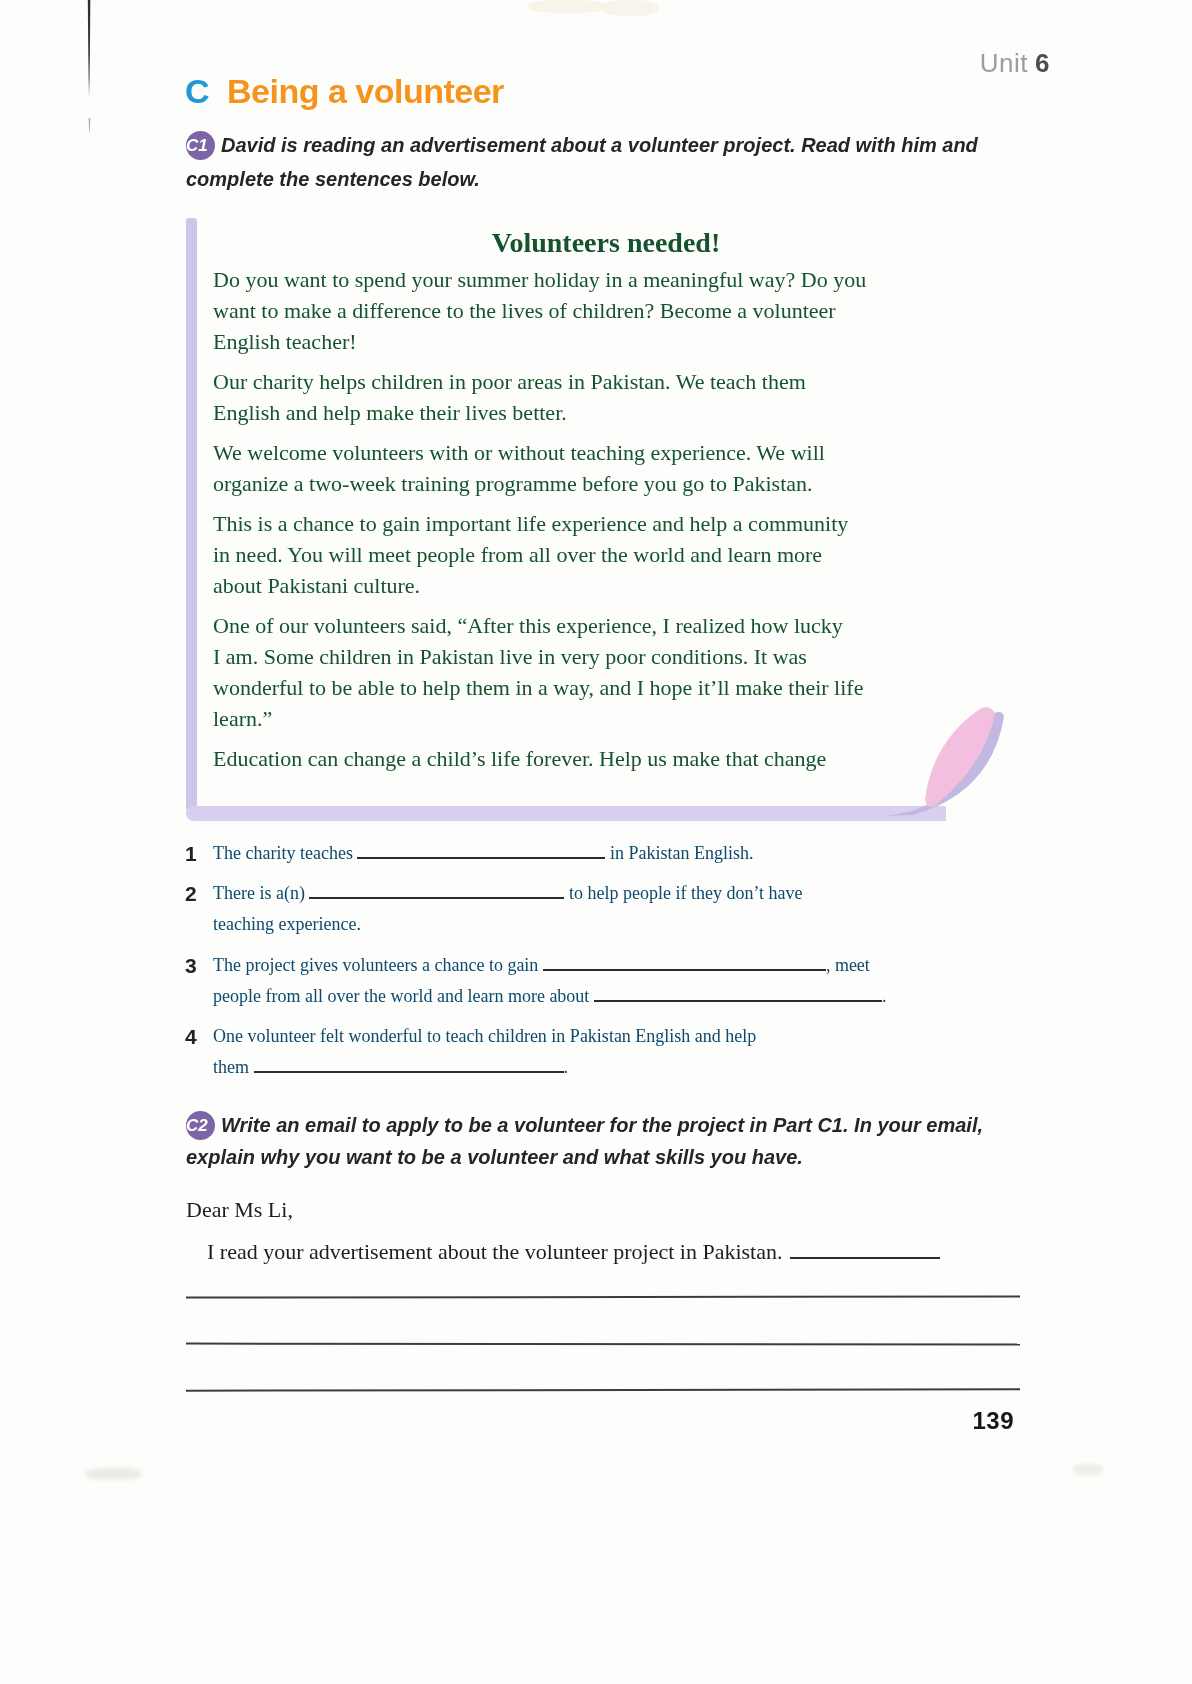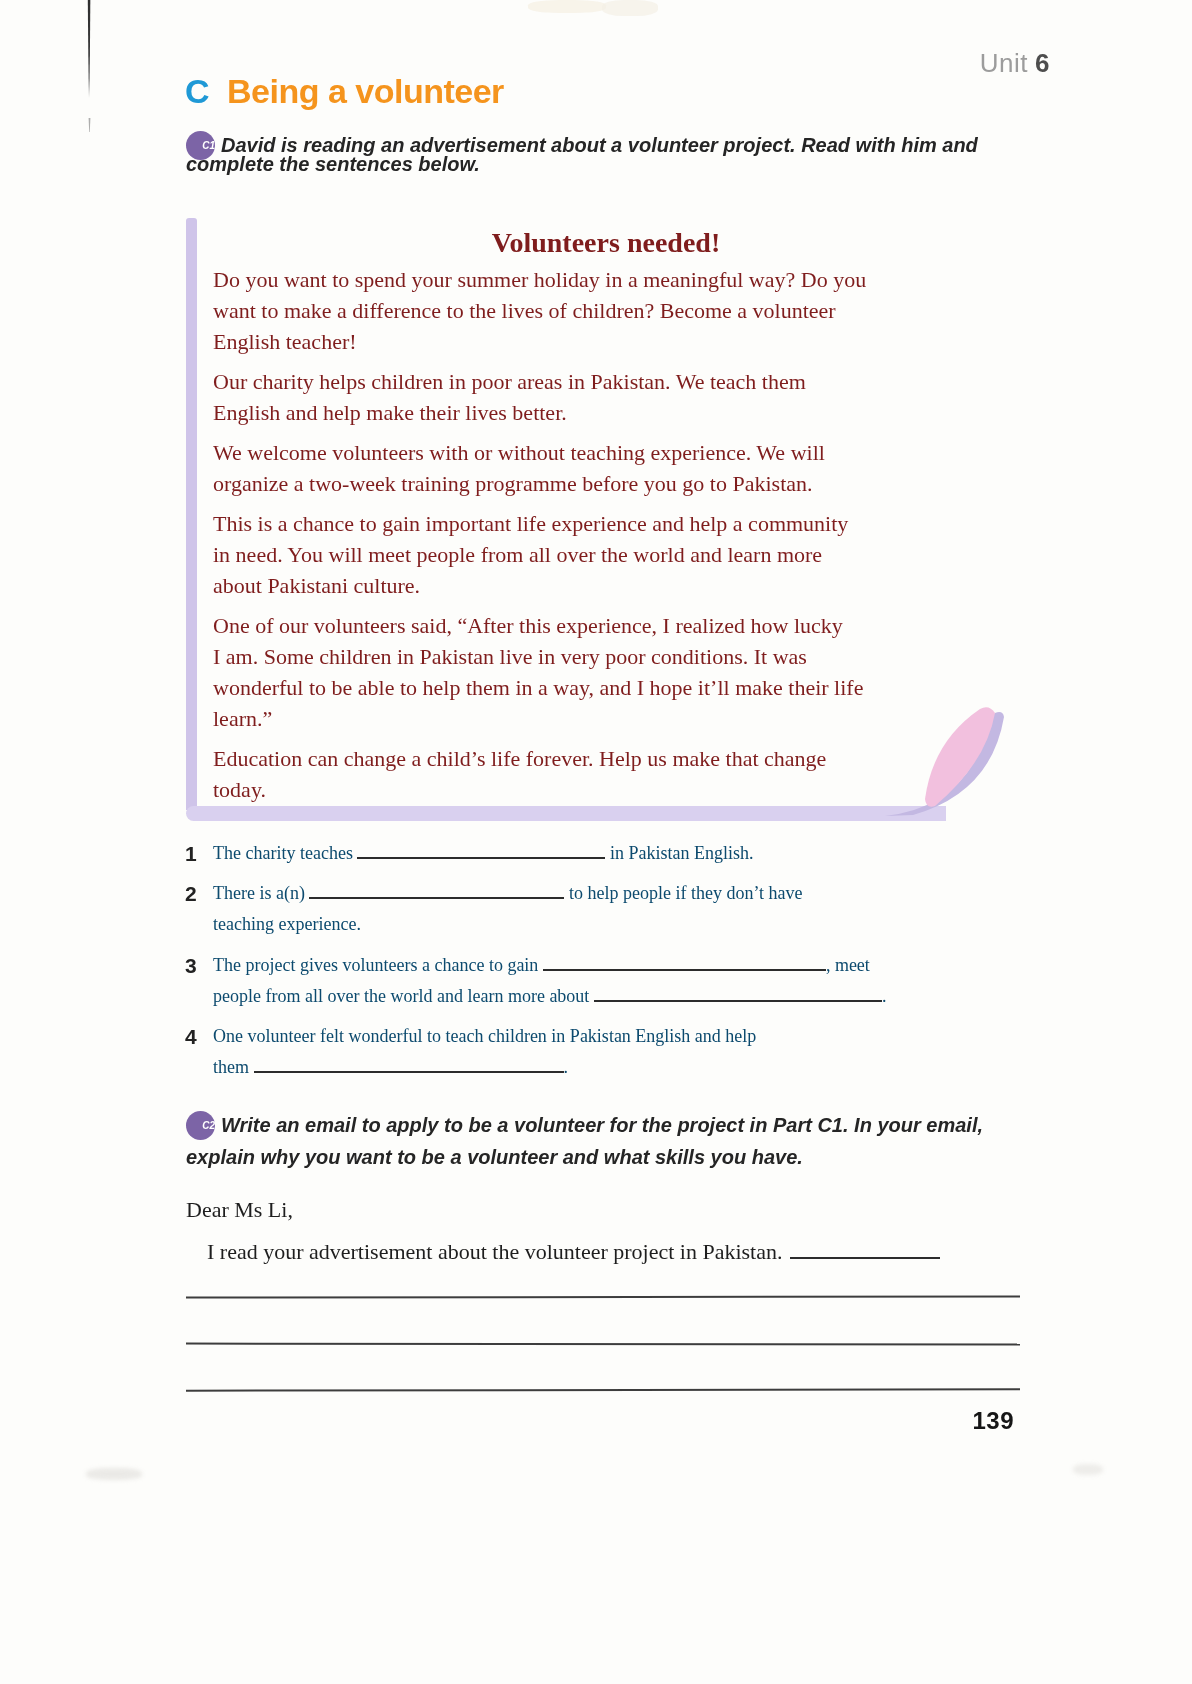--- a/index.html
+++ b/index.html
@@ -27,36 +27,36 @@
   #unit-tag .unit-word{color:#9c9c9c;font-weight:400;}
   #unit-tag .unit-num{color:#4d4d4d;font-weight:700;margin-left:7px;}
 
   #section-header{position:absolute;top:72px;left:185px;font-weight:700;font-size:34px;letter-spacing:-0.5px;white-space:nowrap;}
   #section-letter{color:#1f99d6;margin-right:18px;}
   #section-title{color:#f5941d;}
 
   
   .badge{
     display:inline-block;width:29px;height:29px;border-radius:50%;
-    background:#7c64a6;color:#fff;text-align:right;line-height:29px;
-    font-style:italic;font-weight:700;font-size:10px;flex:0 0 29px;
+    background:#7c64a6;color:#fff;text-align:left;line-height:29px;
+    font-style:italic;font-weight:700;font-size:17px;flex:0 0 29px;
   }
   .instr-row{position:absolute;left:186px;display:flex;align-items:flex-start;white-space:nowrap;}
   .instr-line1{font-style:italic;font-weight:600;font-size:20px;color:#252525;margin-left:6px;line-height:29px;}
   .instr-line2{position:absolute;left:186px;font-style:italic;font-weight:600;font-size:20px;color:#252525;white-space:nowrap;}
   #c1-row{top:131px;}
-  #c1-line2{top:153px;}
+  #c1-line2{top:168px;}
   #c2-row{top:1111px;}
   #c2-line2{top:1146px;}
 
   
   #advert{position:absolute;left:186px;top:218px;width:822px;height:606px;}
   #advert-left-bar{position:absolute;left:0;top:0;width:11px;height:592px;background:#cfc4e9;border-radius:3px 3px 0 0;}
   #advert-bottom-bar{position:absolute;left:0;top:588px;width:760px;height:15px;background:#d9d0ef;border-radius:9px 0 0 9px;}
-  #advert-content{position:absolute;left:27px;top:0;width:786px;font-family:"Liberation Serif",serif;color:#7f1d1d;}
+  #advert-content{position:absolute;left:27px;top:0;width:786px;font-family:"Liberation Serif",serif;color:#14532d;}
   #advert-title{font-weight:700;font-size:28px;text-align:center;padding-top:7px;line-height:36px;}
   .para{margin-top:9px;}
   .para:first-of-type{margin-top:3px;}
   .adline{font-size:22px;line-height:31px;white-space:nowrap;}
   
   #curl{position:absolute;right:0;bottom:-2px;width:125px;height:125px;}
 
   
   .question{position:absolute;left:185px;display:flex;align-items:flex-start;}
   .q-num{font-weight:700;font-size:21px;line-height:31px;width:28px;flex:0 0 28px;}
@@ -130,21 +130,20 @@
           <div class="adline">about Pakistani culture.</div>
         </div>
         <div class="para">
           <div class="adline">One of our volunteers said, “After this experience, I realized how lucky</div>
           <div class="adline">I am. Some children in Pakistan live in very poor conditions. It was</div>
           <div class="adline">wonderful to be able to help them in a way, and I hope it’ll make their life</div>
           <div class="adline">learn.”</div>
         </div>
         <div class="para">
           <div class="adline">Education can change a child’s life forever. Help us make that change</div>
-          <div class="adline">today.</div>
         </div>
       </div>
   </div>
   <svg id="curl" viewBox="0 0 125 125" xmlns="http://www.w3.org/2000/svg">
     <path d="M 112 12 Q 120 9 121 16 Q 108 92 30 114 L 2 115 Q 84 106 105 26 Q 108 15 112 12 Z" fill="#c3b8e2"></path>
     <path d="M 42 98 Q 50 40 97 8 Q 106 3 112 12 Q 103 62 52 105 Q 43 108 42 98 Z" fill="#f2c0de"></path>
   </svg>
 </div>
 
 <div class="question" id="q-1">

